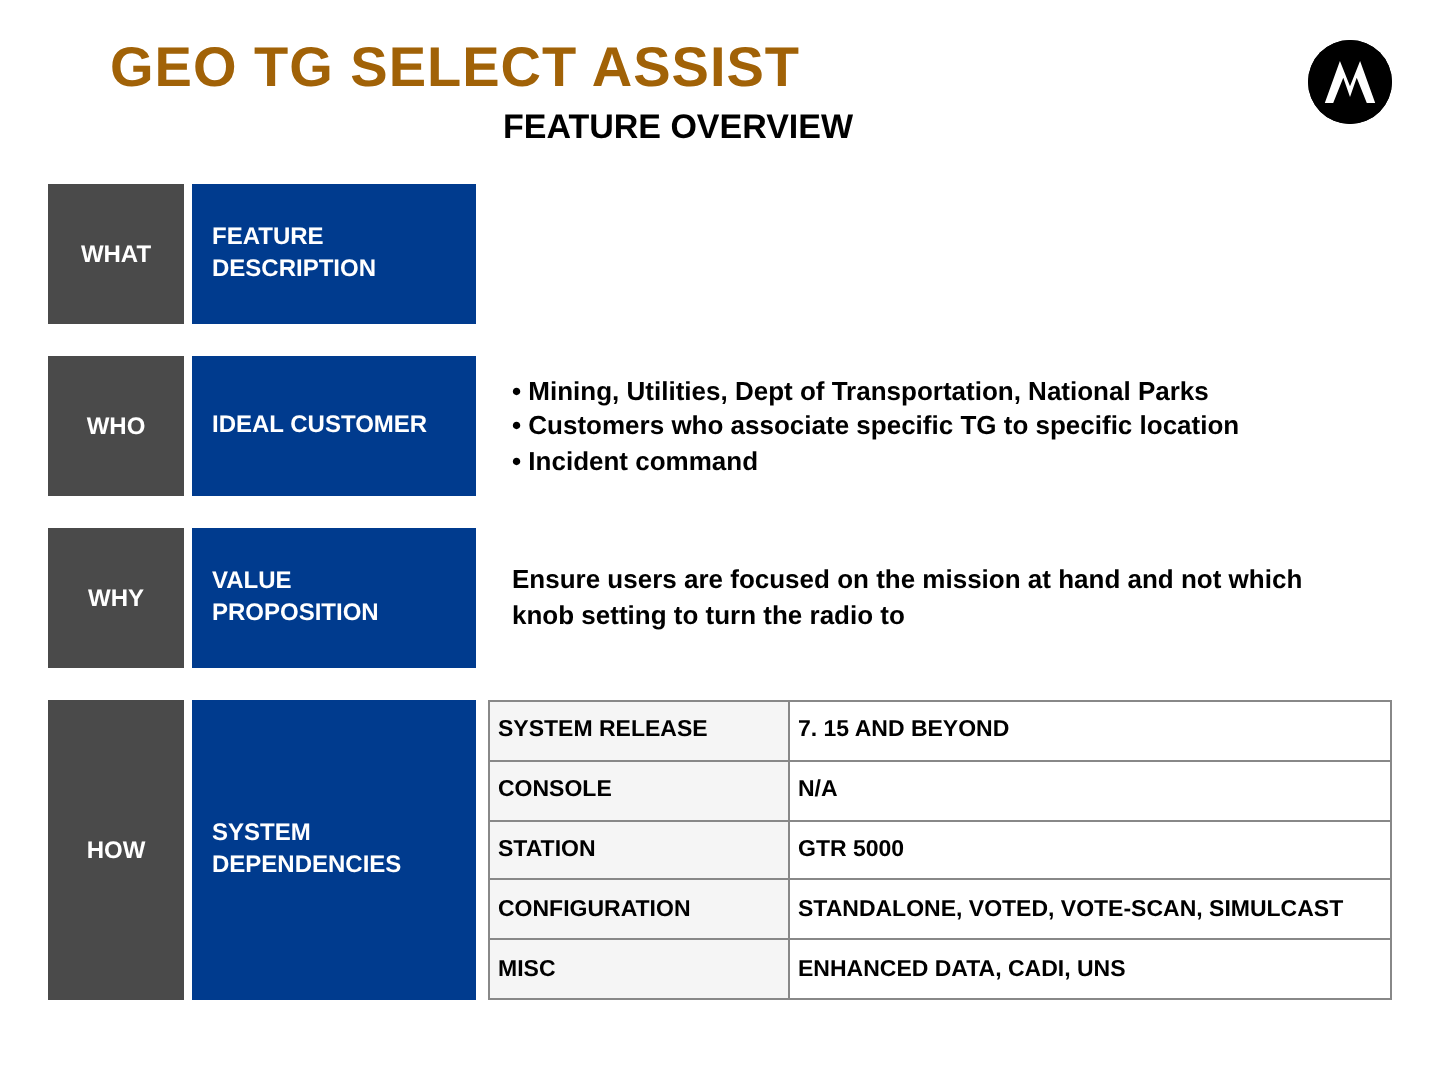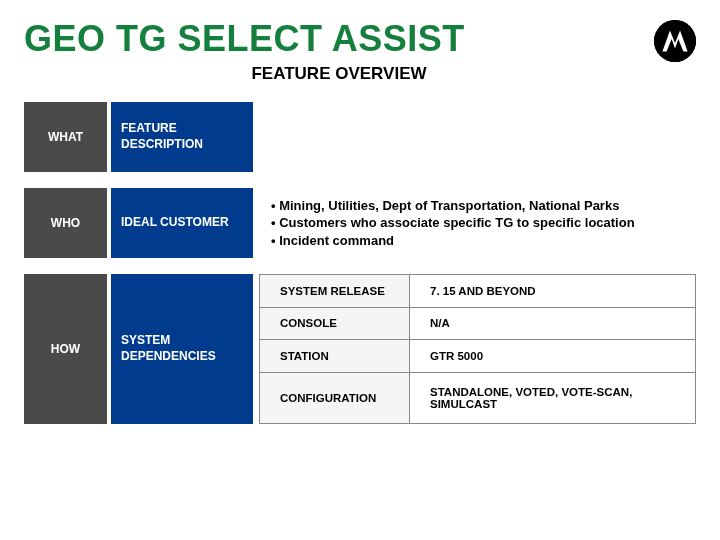--- a/index.html
+++ b/index.html
@@ -11,24 +11,25 @@
     padding: 18px 24px 10px 24px;
     position: relative;
   }
   .header {
     display: flex;
     justify-content: space-between;
     align-items: flex-start;
   }
   .title-block { flex: 1; }
   .title {
-    font-size: 36px;
+    font-size: 28px;
     font-weight: bold;
     letter-spacing: 0.5px;
-    color: #15803d;
+    color: #a16207;
+    margin-left: 31px;
   }
   .subtitle {
     font-size: 17px;
     font-weight: bold;
     margin-top: 4px;
     color: #000;
     text-align: center;
   }
   .logo {
     width: 42px;
@@ -41,21 +42,21 @@
   }
   .logo svg { width: 100%; height: 100%; }
   .rows { margin-top: 18px; }
   .row {
     display: flex;
     align-items: stretch;
     margin-bottom: 16px;
   }
   .row:last-child { margin-bottom: 0; }
   .tag {
-    width: 83px;
+    width: 68px;
     background: #4a4a4a;
     color: #fff;
     font-size: 12px;
     font-weight: bold;
     display: flex;
     align-items: center;
     justify-content: center;
     padding: 4px 2px;
     text-align: center;
   }
@@ -87,21 +88,21 @@
   .dep-table {
     flex: 1;
     border-collapse: collapse;
     font-size: 11.5px;
     font-weight: bold;
     color: #000;
     margin-left: 6px;
   }
   .dep-table td {
     border: 1px solid #888;
-    padding: 4px 20px;
+    padding: 4px 4px;
     vertical-align: middle;
   }
   .dep-table td:first-child {
     width: 150px;
     background: #f5f5f5;
   }
   .row-how { min-height: 150px; }
   .row-what, .row-who, .row-why { min-height: 70px; }
   .gap { width: 6px; }
 </style>
@@ -135,20 +136,26 @@
     <div class="gap"></div>
     <div class="content">
       <ul>
         <li>Mining, Utilities, Dept of Transportation, National Parks</li>
         <li>Customers who associate specific TG to specific location</li>
         <li>Incident command</li>
       </ul>
     </div>
   </div>
 
+  <div class="row row-why">
+    <div class="tag">WHY</div>
+    <div class="label">VALUE PROPOSITION</div>
+    <div class="gap"></div>
+    <div class="content">Ensure users are focused on the mission at hand and not which knob setting to turn the radio to</div>
+  </div>
 
   <div class="row row-how">
     <div class="tag">HOW</div>
     <div class="label">SYSTEM DEPENDENCIES</div>
     <table class="dep-table">
       <tbody>
           <tr>
             <td>SYSTEM RELEASE</td>
             <td>7. 15 AND BEYOND</td>
           </tr>
@@ -157,17 +164,21 @@
             <td>N/A</td>
           </tr>
       <tr>
             <td>STATION</td>
             <td>GTR 5000</td>
           </tr>
       <tr>
             <td>CONFIGURATION</td>
             <td>STANDALONE, VOTED, VOTE-SCAN, SIMULCAST</td>
           </tr>
+      <tr>
+            <td>MISC</td>
+            <td>ENHANCED DATA, CADI, UNS</td>
+          </tr>
     </tbody>
       </table>
   </div>
 
 </div>
 
 </body></html>

